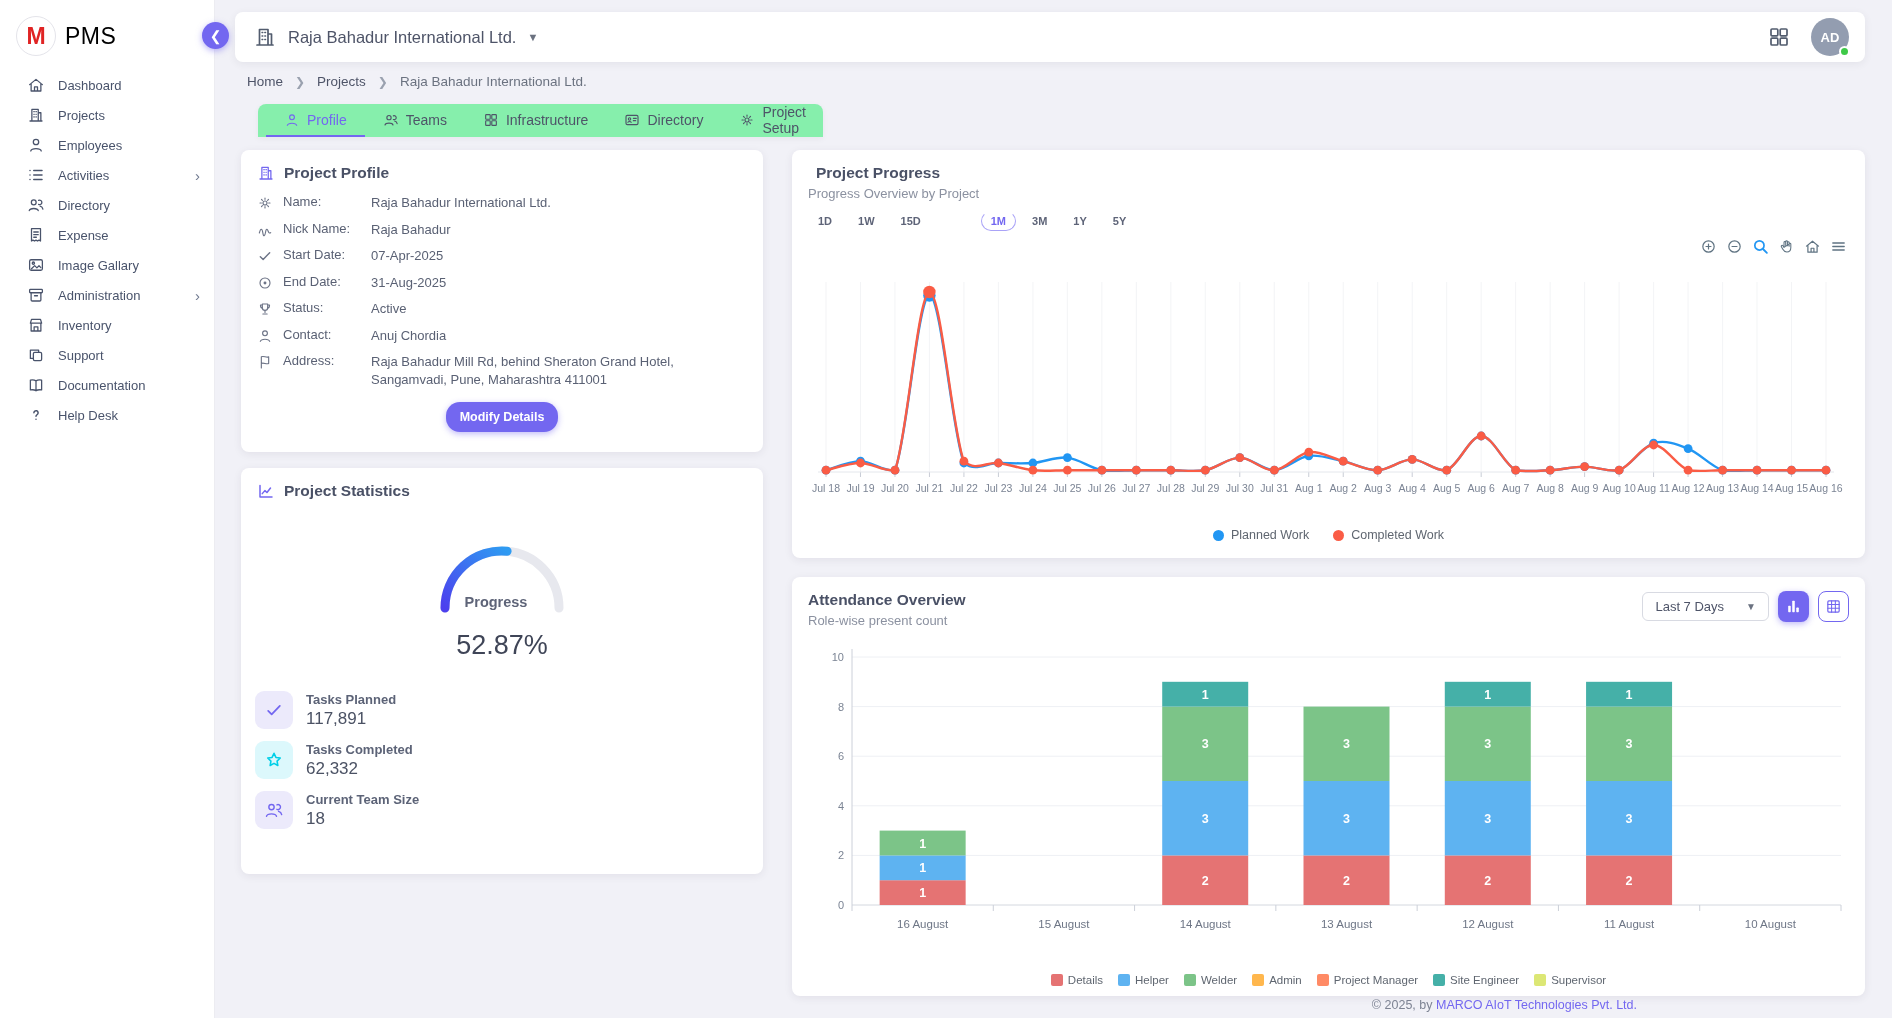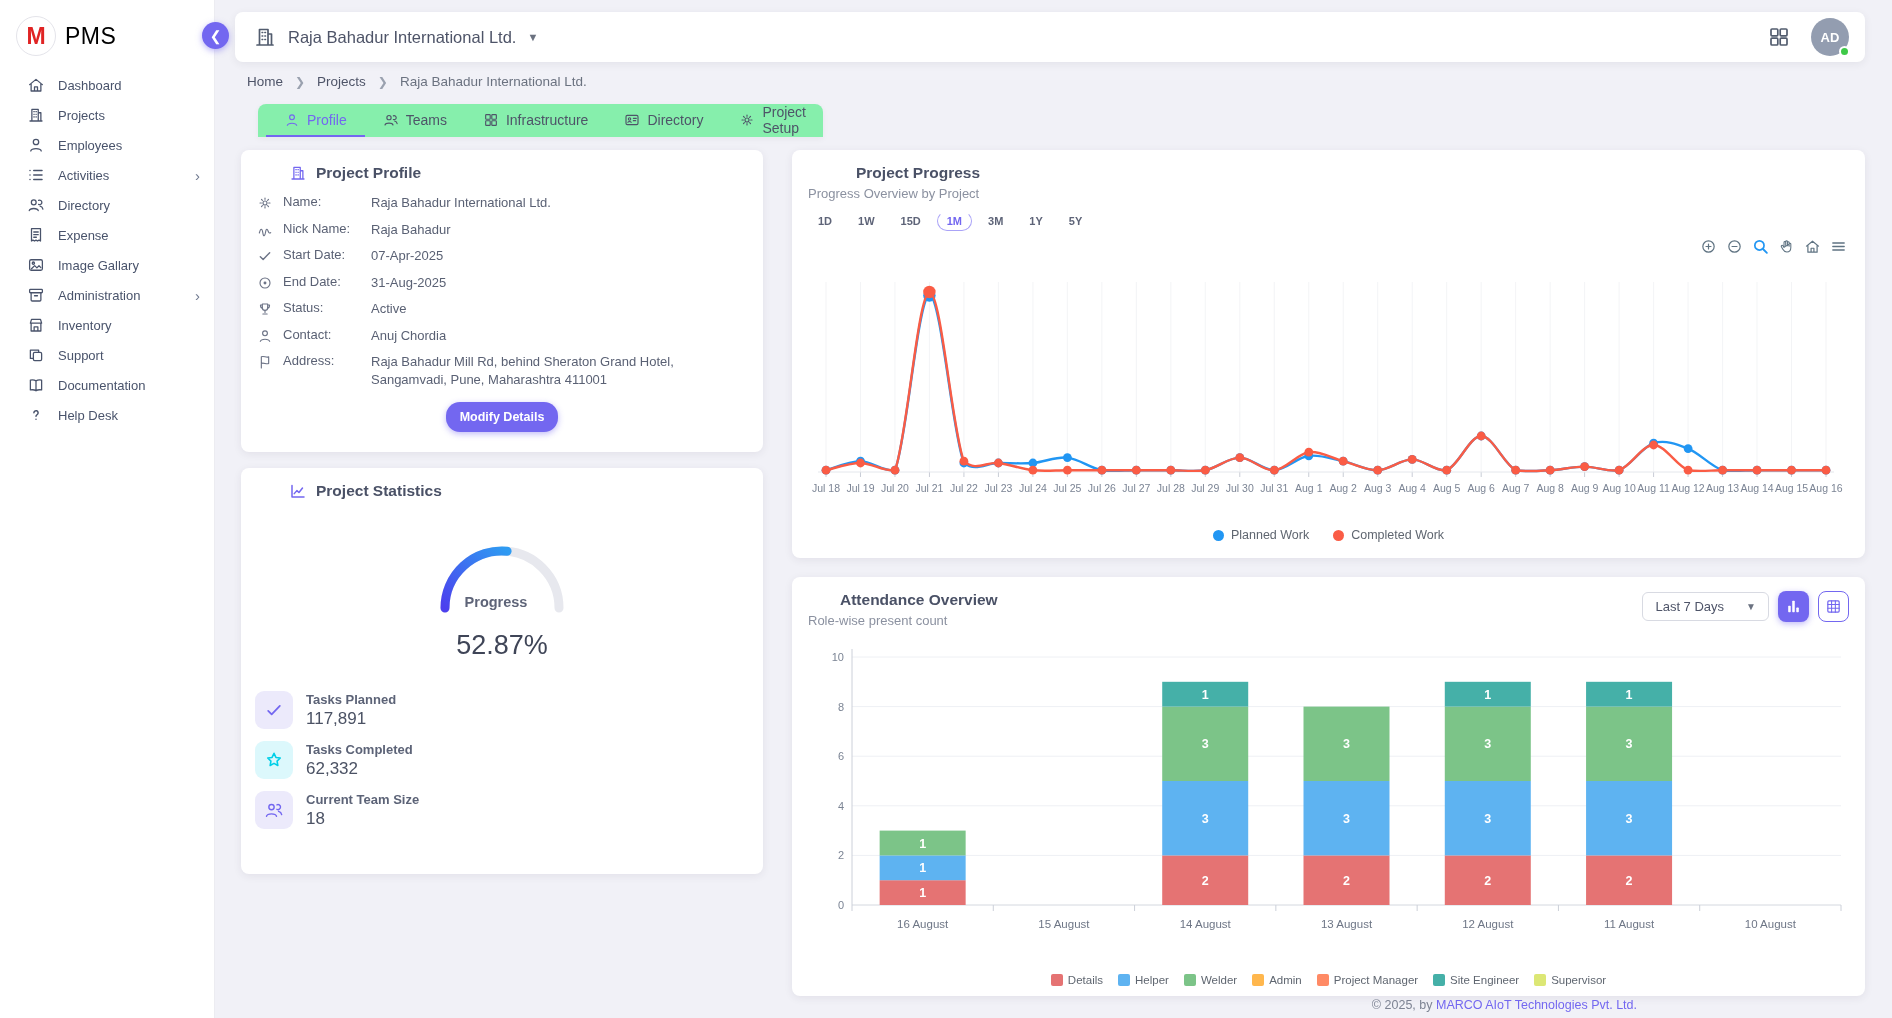--- a/index.html
+++ b/index.html
@@ -52,21 +52,21 @@
               border-radius:8px 8px 0 0; display:flex; align-items:stretch; padding-left:8px;
               box-shadow:0 2px 6px rgba(47,43,61,.05);margin-left:23px; }
   .tab { display:flex; align-items:center; gap:7px; padding:0 18px; font-size:14px; color:#4e5468;
          cursor:pointer; border-bottom:2.5px solid transparent; }
   .tab .t-ic { width:16px; height:16px; display:flex; }
   .tab .t-ic svg { width:16px; height:16px; }
   .tab.active { color:#7367f0; border-bottom-color:#7367f0; }
 
   
   .card { position:absolute; background:#fff; border-radius:8px; box-shadow:0 2px 9px rgba(47,43,61,.08); }
-  .card-title-row { display:flex; align-items:flex-end; gap:9px; padding:14px 16px 0 16px;margin-left:32px; }
+  .card-title-row { display:flex; align-items:flex-end; gap:9px; padding:14px 16px 0 16px; }
   .card-title { font-size:15.5px; font-weight:bold; color:#4a5166; }
   .ct-ic { width:18px; height:18px; color:#7367f0; display:flex; }
   .ct-ic svg { width:18px; height:18px; }
   .card-sub { font-size:13px; color:#8b91a0; padding:4px 16px 0 16px; }
 
   
   #profile-card { left:241px; top:150px; width:522px; height:302px; }
   .pf-fields { padding:12px 16px 0 16px; }
   .pf-row { display:flex; gap:10px; margin-bottom:9px; font-size:13px; }
   .pf-ic { width:16px; height:16px; color:#6c7386; flex:0 0 16px; margin-top:1px; }
@@ -87,21 +87,21 @@
   .stat-ic { width:38px; height:38px; border-radius:9px; display:flex; align-items:center; justify-content:center; }
   .stat-ic svg { width:20px; height:20px; }
   .stat-lb { font-size:13px; font-weight:bold; color:#5c6377; }
   .stat-val { font-size:17px; color:#4b5264; margin-top:2px; }
 
   
   #progress-card { left:792px; top:150px; width:1073px; height:408px; }
   .ranges { display:flex; gap:6px; padding:10px 0 0 16px; }
   .range-btn { font-size:11px; font-weight:bold; color:#5e6478; padding:3px 9px; cursor:pointer;
                border:1px solid transparent; border-radius:12px; }
-  .range-btn.active { color:#7367f0; border-color:#aaa3f7; border-top-color:transparent; }
+  .range-btn.active { color:#7367f0; border-color:#aaa3f7; border-top-color:transparent;margin-left:44px; }
   .chart-toolbar { position:absolute; right:18px; top:88px; display:flex; gap:9px; align-items:center; z-index:2; }
   .tool-ic { width:17px; height:17px; color:#5f7382; cursor:pointer; }
   .tool-ic svg { width:17px; height:17px; }
   .tool-ic.active { color:#2196f3; }
   #line-chart { position:absolute; left:14px; right:14px; top:108px; height:250px; }
   .chart-legend { position:absolute; left:0; right:0; bottom:16px; display:flex; justify-content:center;
                   gap:24px; font-size:12.5px; color:#5f6670; }
   .lg-item { display:flex; align-items:center; gap:7px; cursor:pointer; }
   .lg-dot { width:11px; height:11px; border-radius:50%; }
 
@@ -462,21 +462,21 @@
         </span>
     <span>
       <div class="stat-lb">Current Team Size</div>
       <div class="stat-val">18</div>
     </span>
   </div>
     </div>
 </div>
 
 <div class="card" id="progress-card">
-  <div class="card-title-row" style="padding-left:32px;">
+  <div class="card-title-row" style="padding-left:24px;">
     <span class="card-title">Project Progress</span>
   </div>
   <div class="card-sub">Progress Overview by Project</div>
   <div class="ranges" id="ranges">
   <span class="range-btn ">1D</span>
   <span class="range-btn ">1W</span>
   <span class="range-btn ">15D</span>
   <span class="range-btn active">1M</span>
   <span class="range-btn ">3M</span>
   <span class="range-btn ">1Y</span>

